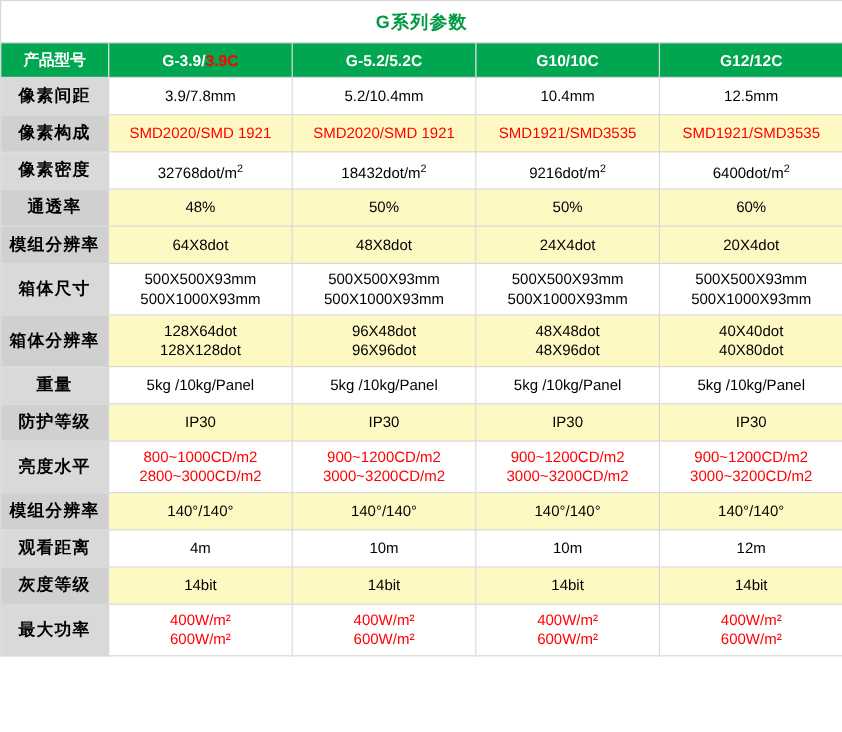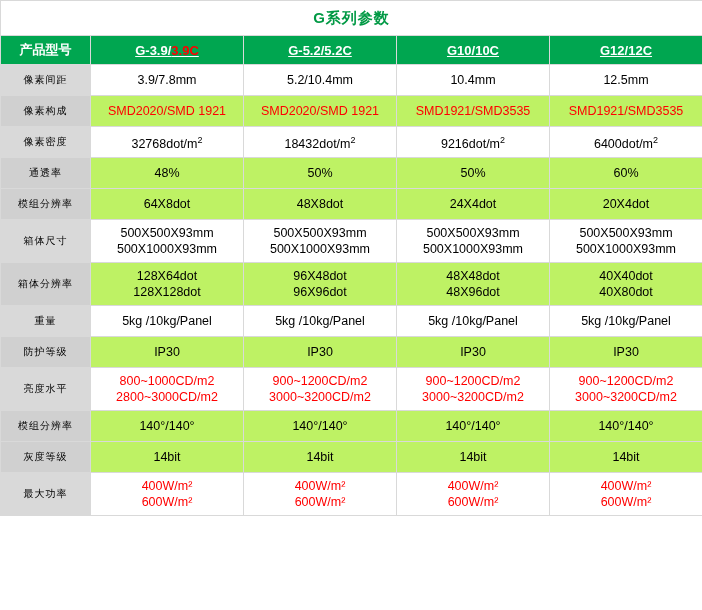--- a/index.html
+++ b/index.html
@@ -39,39 +39,38 @@
     font-weight: bold;
     font-size: 13px;
     height: 28px;
   }
   .hdr-model {
     background: #00a650;
     color: #ffffff;
     font-weight: bold;
     font-size: 13px;
     height: 28px;
-    text-decoration: underline;
   }
   .hdr-model .red {
     color: #ff0000;
   }
   .row-label {
     background: #d9d9d9;
-    font-size: 10px;
-    font-weight: normal;
+    font-size: 14px;
+    font-weight: bold;
     width: 90px;
     letter-spacing: 1px;
   }
   .cell {
     font-size: 12.5px;
     height: 30px;
     line-height: 16px;
   }
   .cell.alt {
-    background: #bef264;
+    background: #fef9c3;
   }
   .cell.red {
     color: #ff0000;
   }
   .cell .line {
     display: block;
   }
   .tall {
     height: 42px;
   }
@@ -278,20 +277,35 @@
           <span class="line">140°/140°</span>
         </td>
         <td class="cell alt">
           <span class="line">140°/140°</span>
         </td>
         <td class="cell alt">
           <span class="line">140°/140°</span>
         </td>
       </tr>
       <tr>
+        <td class="row-label">观看距离</td>
+        <td class="cell">
+          <span class="line">4m</span>
+        </td>
+        <td class="cell">
+          <span class="line">10m</span>
+        </td>
+        <td class="cell">
+          <span class="line">10m</span>
+        </td>
+        <td class="cell">
+          <span class="line">12m</span>
+        </td>
+      </tr>
+      <tr>
         <td class="row-label alt">灰度等级</td>
         <td class="cell alt">
           <span class="line">14bit</span>
         </td>
         <td class="cell alt">
           <span class="line">14bit</span>
         </td>
         <td class="cell alt">
           <span class="line">14bit</span>
         </td>

